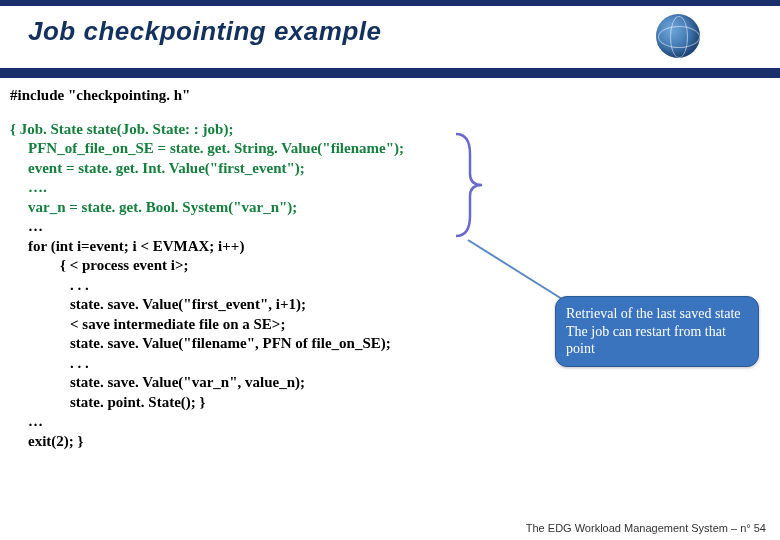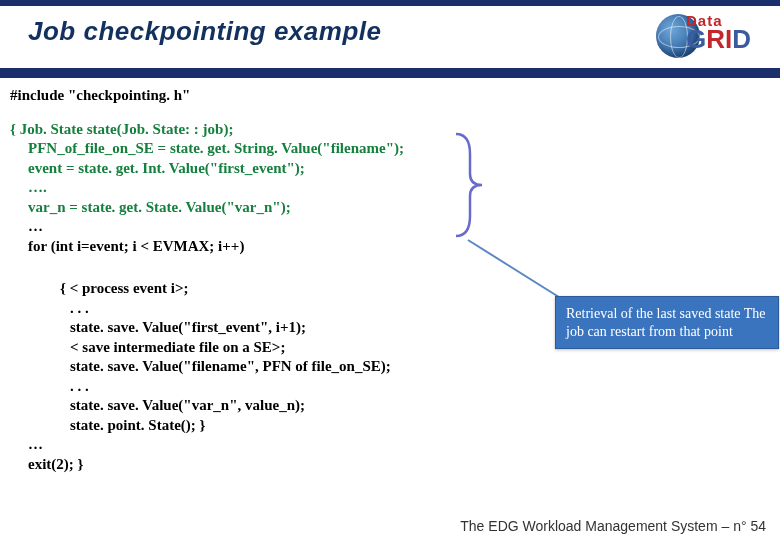--- a/index.html
+++ b/index.html
@@ -70,91 +70,85 @@
   .content {
     position: relative;
     padding: 8px 10px 0 10px;
     font-size: 15px;
     line-height: 1.3;
   }
   .code { font-family: 'Times New Roman', Times, serif; font-weight: bold; }
   .red { color: #15803d; }
   .blk { color: #000; }
   .indent1 { padding-left: 18px; }
-  .indent2 { padding-left: 50px; margin-top: 23px; }
+  .indent2 { padding-left: 50px; }
   .indent3 { padding-left: 60px; }
   .bracket-wrap {
     position: absolute;
     left: 448px;
     top: 52px;
     width: 160px;
     height: 110px;
     pointer-events: none;
   }
   .bracket-wrap svg { width: 100%; height: 100%; }
   .callout {
     position: absolute;
     left: 555px;
     top: 218px;
-    width: 224px;
+    width: 204px;
     background: #3a74be;
     color: #fff;
     border: 1px solid #2b5a97;
-    border-radius: 0;
+    border-radius: 12px;
     padding: 8px 10px;
     font-family: 'Times New Roman', Times, serif;
     font-size: 14px;
     line-height: 1.25;
     box-shadow: 0 1px 3px rgba(0,0,0,.25);
   }
   .callout-line {
     position: absolute;
     left: 460px;
     top: 158px;
     width: 130px;
     height: 80px;
     pointer-events: none;
   }
   .footer {
     position: absolute;
     bottom: 6px;
     right: 14px;
     font-family: Verdana, Arial, sans-serif;
-    font-size: 14px;
+    font-size: 11px;
     color: #333;
   }
 </style>
 </head>
 <body>
 
 <div class="topbar"></div>
 
 <div class="header-row">
   <div class="title">Job checkpointing example</div>
   <div class="logo">
     <div class="globe"></div>
-    <div class="logo-text">
-      <span class="data">Data</span><br>
-      <span class="grid">
-        <span>G</span><span class="ri">RI</span><span>D</span>
-      </span>
-    </div>
   </div>
 </div>
 
 <div class="hrule"></div>
 
 <div class="content">
   <div class="code blk">#include "checkpointing. h"</div>
   <div style="height:14px"></div>
   <div class="code red">{ Job. State state(Job. State: : job);</div>
   <div class="code red indent1">PFN_of_file_on_SE = state. get. String. Value("filename");</div>
   <div class="code red indent1">event = state. get. Int. Value("first_event");</div>
   <div class="code red indent1">….</div>
-  <div class="code red indent1">var_n = state. get. State. Value("var_n");</div>
+  <div class="code red indent1">var_n = state. get. Bool. System("var_n");</div>
   <div class="code blk indent1">…</div>
   <div class="code blk indent1">for (int i=event; i &lt; EVMAX; i++)</div>
   <div class="code blk indent2">{  &lt; process event i&gt;;</div>
   <div class="code blk indent3">. . .</div>
   <div class="code blk indent3">state. save. Value("first_event", i+1);</div>
   <div class="code blk indent3">&lt; save intermediate file on a SE&gt;;</div>
   <div class="code blk indent3">state. save. Value("filename", PFN of file_on_SE);</div>
   <div class="code blk indent3">. . .</div>
   <div class="code blk indent3">state. save. Value("var_n", value_n);</div>
   <div class="code blk indent3">state. point. State(); }</div>

